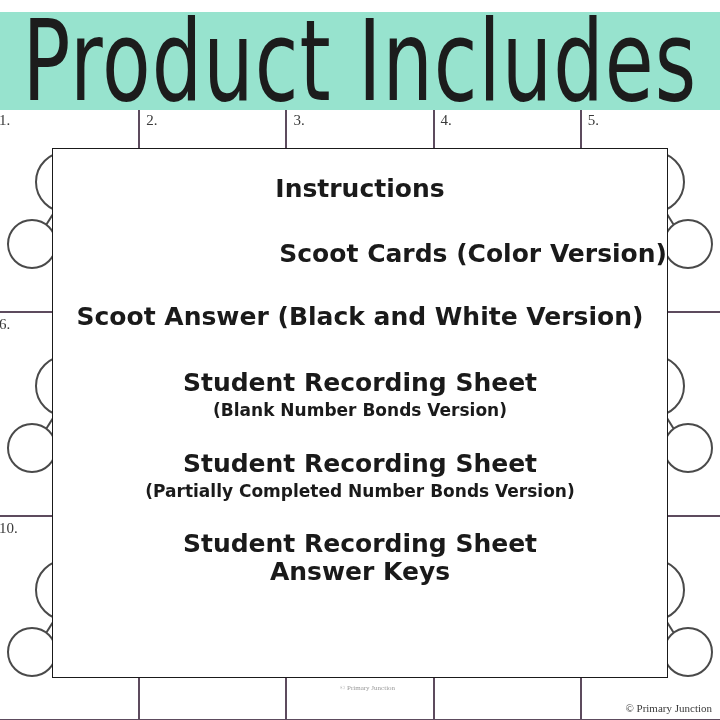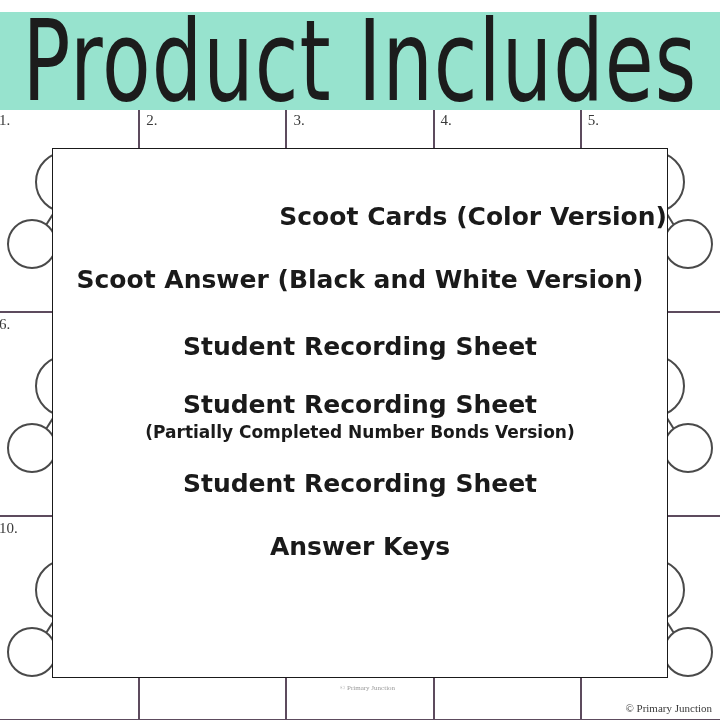--- a/index.html
+++ b/index.html
@@ -159,21 +159,21 @@
     font-size: 17px;
     line-height: 1.2;
     margin-top: 2px;
   }
   .item.sp-1 { margin-top: 8px; }
   .item.sp-2 { margin-top: 36px; text-align: right; }
   .item.sp-3 { margin-top: 34px; }
   .item.sp-4 { margin-top: 38px; }
   .item.sp-5 { margin-top: 30px; }
   .item.sp-6 { margin-top: 28px; }
-  .item.sp-7 { margin-top: 34px; }
+  .item.sp-7 { }
 
   
   .credit {
     position: absolute;
     right: 8px;
     bottom: 6px;
     font-size: 11px;
     color: #3a3a3a;
     font-family: "Liberation Serif", serif;
   }
@@ -347,28 +347,32 @@
       </div>
     </div>
     <div class="credit-center">© Primary Junction</div>
   </div>
 
   <div class="banner">
     <div class="banner-title">Product Includes</div>
   </div>
 
   <div class="card">
+    <div class="item sp-1">
+      <div class="line1">Instructions</div>
+    </div>
     <div class="item sp-2">
       <div class="line1">Scoot Cards (Color Version)</div>
     </div>
     <div class="item sp-3">
       <div class="line1">Scoot Answer (Black and White Version)</div>
     </div>
     <div class="item sp-4">
       <div class="line1">Student Recording Sheet</div>
+      <div class="line2">(Blank Number Bonds Version)</div>
     </div>
     <div class="item sp-5">
       <div class="line1">Student Recording Sheet</div>
       <div class="line2">(Partially Completed Number Bonds Version)</div>
     </div>
     <div class="item sp-6">
       <div class="line1">Student Recording Sheet</div>
     </div>
     <div class="item sp-7">
       <div class="line1">Answer Keys</div>

